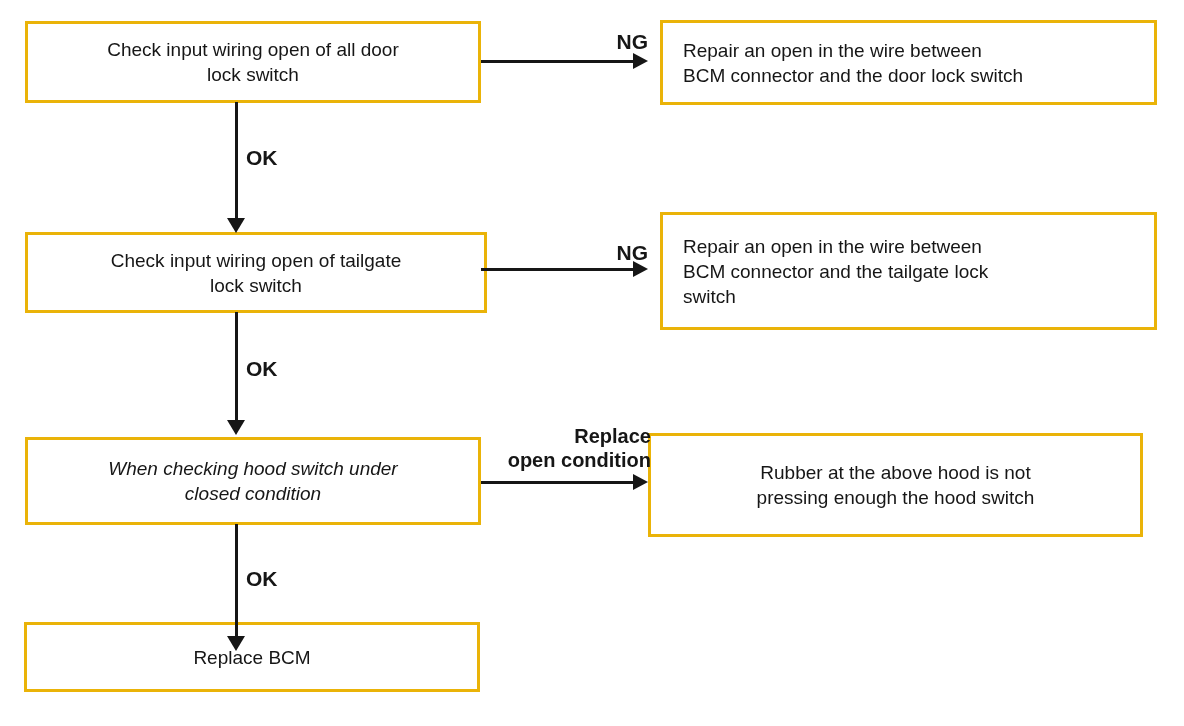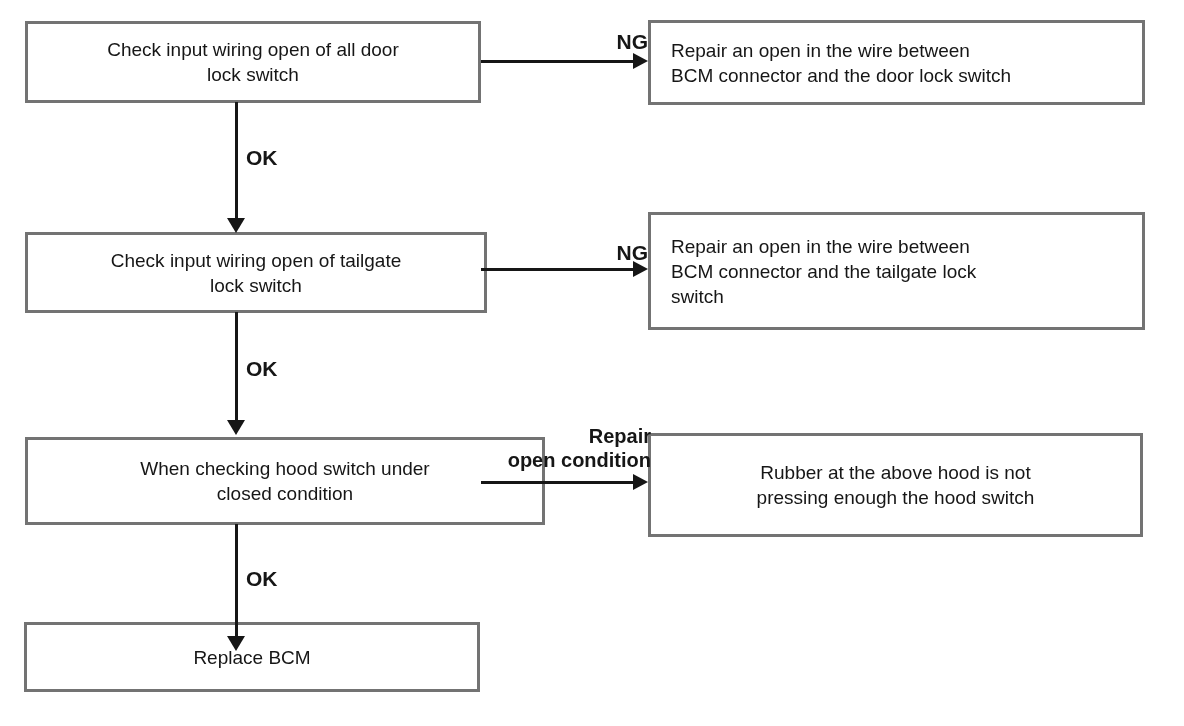--- a/index.html
+++ b/index.html
@@ -11,38 +11,39 @@
     position: relative;
     width: 1184px;
     height: 726px;
     background: #ffffff;
     font-family: "Liberation Sans", sans-serif;
     color: #161616;
     overflow: hidden;
   }
   .box {
     position: absolute;
-    border: 3px solid #737373;
+    border: 3px solid #eab308;
     box-sizing: border-box;
     background: #ffffff;
     display: flex;
     align-items: center;
     font-size: 19px;
     line-height: 25px;
     white-space: pre-line;
   }
   .box.center {
     justify-content: center;
     text-align: center;
   }
   .box.left {
     justify-content: flex-start;
     text-align: left;
     padding-left: 20px;
     padding-right: 8px;
+    margin-left: 12px;
   }
   .vline {
     position: absolute;
     width: 3px;
     background: #161616;
   }
   .hline {
     position: absolute;
     height: 3px;
     background: #161616;
@@ -82,21 +83,21 @@
   <div class="box center" style="left:25px; top:21px; width:456px; height:82px;">
     <span>Check input wiring open of all door
 lock switch</span>
   </div>
 
   <div class="box center" style="left:25px; top:232px; width:462px; height:81px;">
     <span>Check input wiring open of tailgate
 lock switch</span>
   </div>
 
-  <div class="box center" style="left:25px; top:437px; width:520px; height:88px;">
+  <div class="box center" style="left:25px; top:437px; width:456px; height:88px;font-style:italic;">
     <span>When checking hood switch under
 closed condition</span>
   </div>
 
   <div class="box center" style="left:24px; top:622px; width:456px; height:70px;">
     <span>Replace BCM</span>
   </div>
 
   <div class="box left" style="left:648px; top:20px; width:497px; height:85px;">
     <span>Repair an open in the wire between
@@ -135,16 +136,16 @@
   <div class="edge-label centered" style="left:480px; top:30px; width:168px;">NG</div>
 
   <div class="edge-label centered" style="left:480px; top:241px; width:168px;">NG</div>
 
   <div class="edge-label" style="left:246px; top:146px;">OK</div>
 
   <div class="edge-label" style="left:246px; top:357px;">OK</div>
 
   <div class="edge-label" style="left:246px; top:567px;">OK</div>
 
-  <div class="edge-label centered" style="left:477px; top:424px; width:174px; font-size:20px;">Repair
+  <div class="edge-label centered" style="left:477px; top:424px; width:174px; font-size:20px;">Replace
 open condition</div>
 
 </div>
 
 </body></html>

